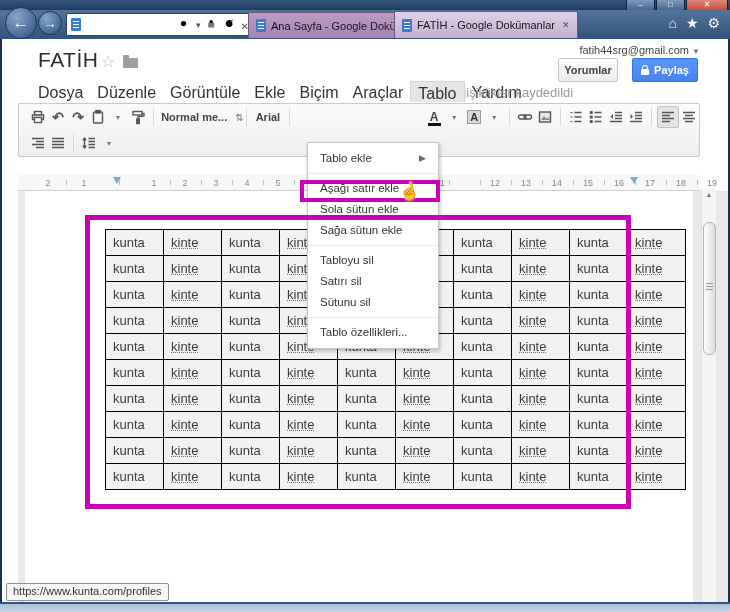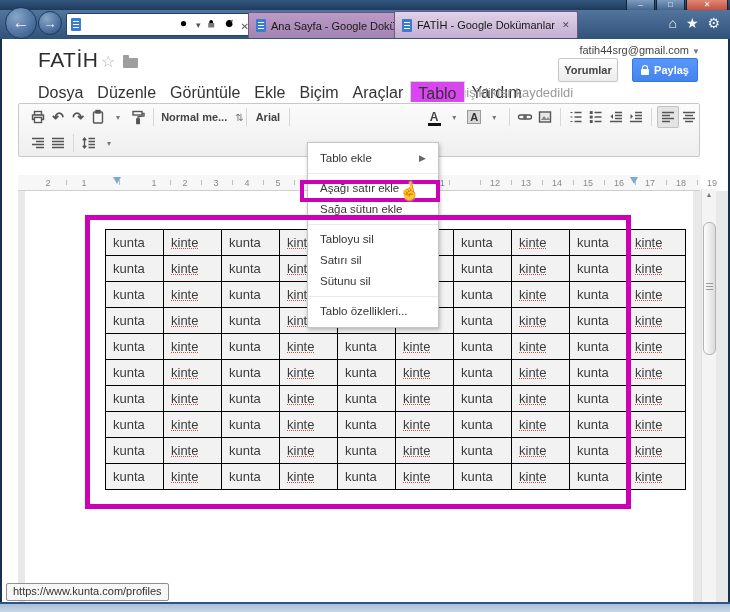--- a/index.html
+++ b/index.html
@@ -60,21 +60,21 @@
          display:flex; align-items:center; justify-content:center; }
   .btn.comments { right:110px; top:19px; width:58px; }
   .btn.share { right:30px; top:19px; width:64px; background:linear-gradient(#5a97fb,#4583ee);
                border-color:#3079ed; color:#fff; gap:5px; }
   .lockw { position:relative; width:8px; height:6px; background:#fff; border-radius:1px; margin-top:3px; }
   .lockw::before { content:''; position:absolute; left:1px; top:-4px; width:4px; height:4px;
                    border:1.5px solid #fff; border-bottom:none; border-radius:3px 3px 0 0; }
 
   .menubar { position:absolute; left:29px; top:42px; height:21px; display:flex; }
   .mitem { font-size:16px; color:#333; padding:3px 7px 4px; }
-  .mitem.open { background:#d946ef; border:1px solid #d5d5d5; border-bottom:none; position:relative; z-index:41; }
+  .mitem.open { background:#e5e5e5; border:1px solid #d5d5d5; border-bottom:none; position:relative; z-index:41; }
   .saved { position:absolute; left:413px; top:46px; font-size:13px; color:#9a9a9a; }
 
   
   .toolbar { position:absolute; left:16px; top:64px; width:680px; height:52px;
              border:1px solid #c9c9c9; border-radius:2px; background:linear-gradient(#fbfbfb,#efefef); }
   .trow { display:flex; align-items:center; height:26px; padding-left:9px; }
   .tbtn { display:flex; align-items:center; justify-content:center; min-width:20px; height:20px; border-radius:2px; }
   .tbtn.selected { background:#e4e4e4; border:1px solid #c2c2c2; }
   .tbtn svg { stroke:#555; fill:none; stroke-width:1.4; }
   .tsep { width:1px; height:18px; background:#d8d8d8; margin:0 5px; }
@@ -536,20 +536,23 @@
   <div class="ddmenu" id="ddmenu">
       <div class="dditem">
         <span>Tablo ekle</span>
         <span class="sub">▶</span>
       </div>
       <div class="ddsep"></div>
       <div class="dditem">
         <span>Aşağı satır ekle</span>
       </div>
       <div class="dditem">
+        <span>Sola sütun ekle</span>
+      </div>
+      <div class="dditem">
         <span>Sağa sütun ekle</span>
       </div>
       <div class="ddsep"></div>
       <div class="dditem">
         <span>Tabloyu sil</span>
       </div>
       <div class="dditem">
         <span>Satırı sil</span>
       </div>
       <div class="dditem">

